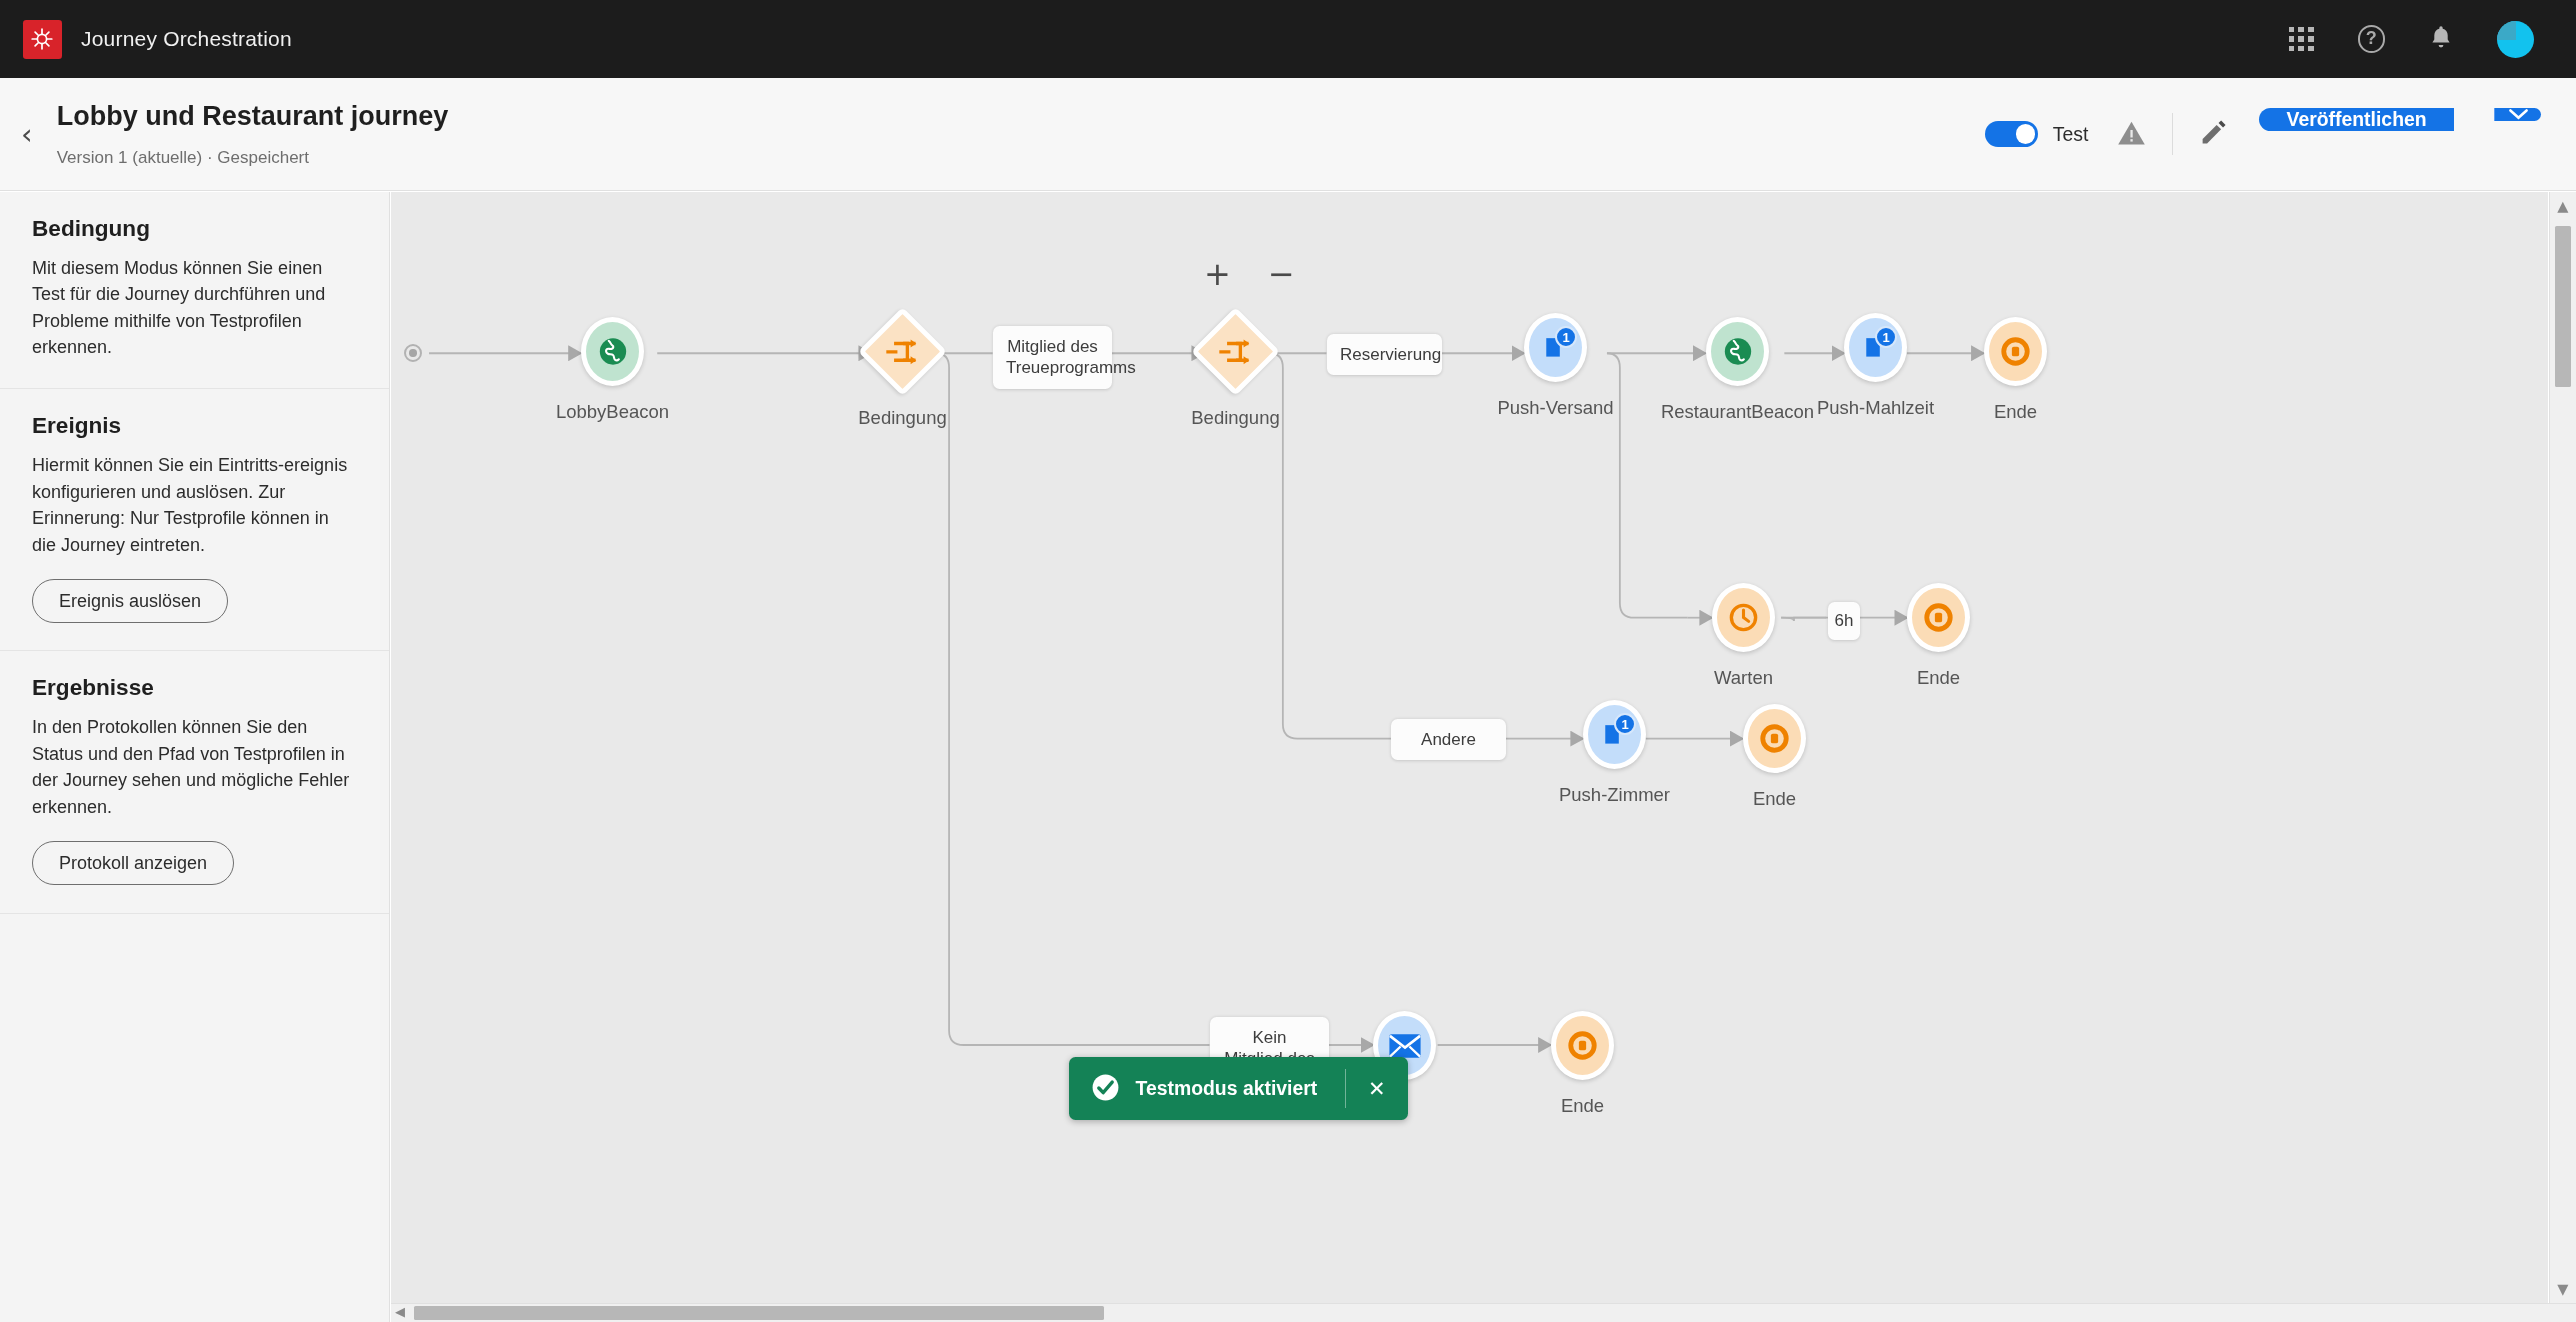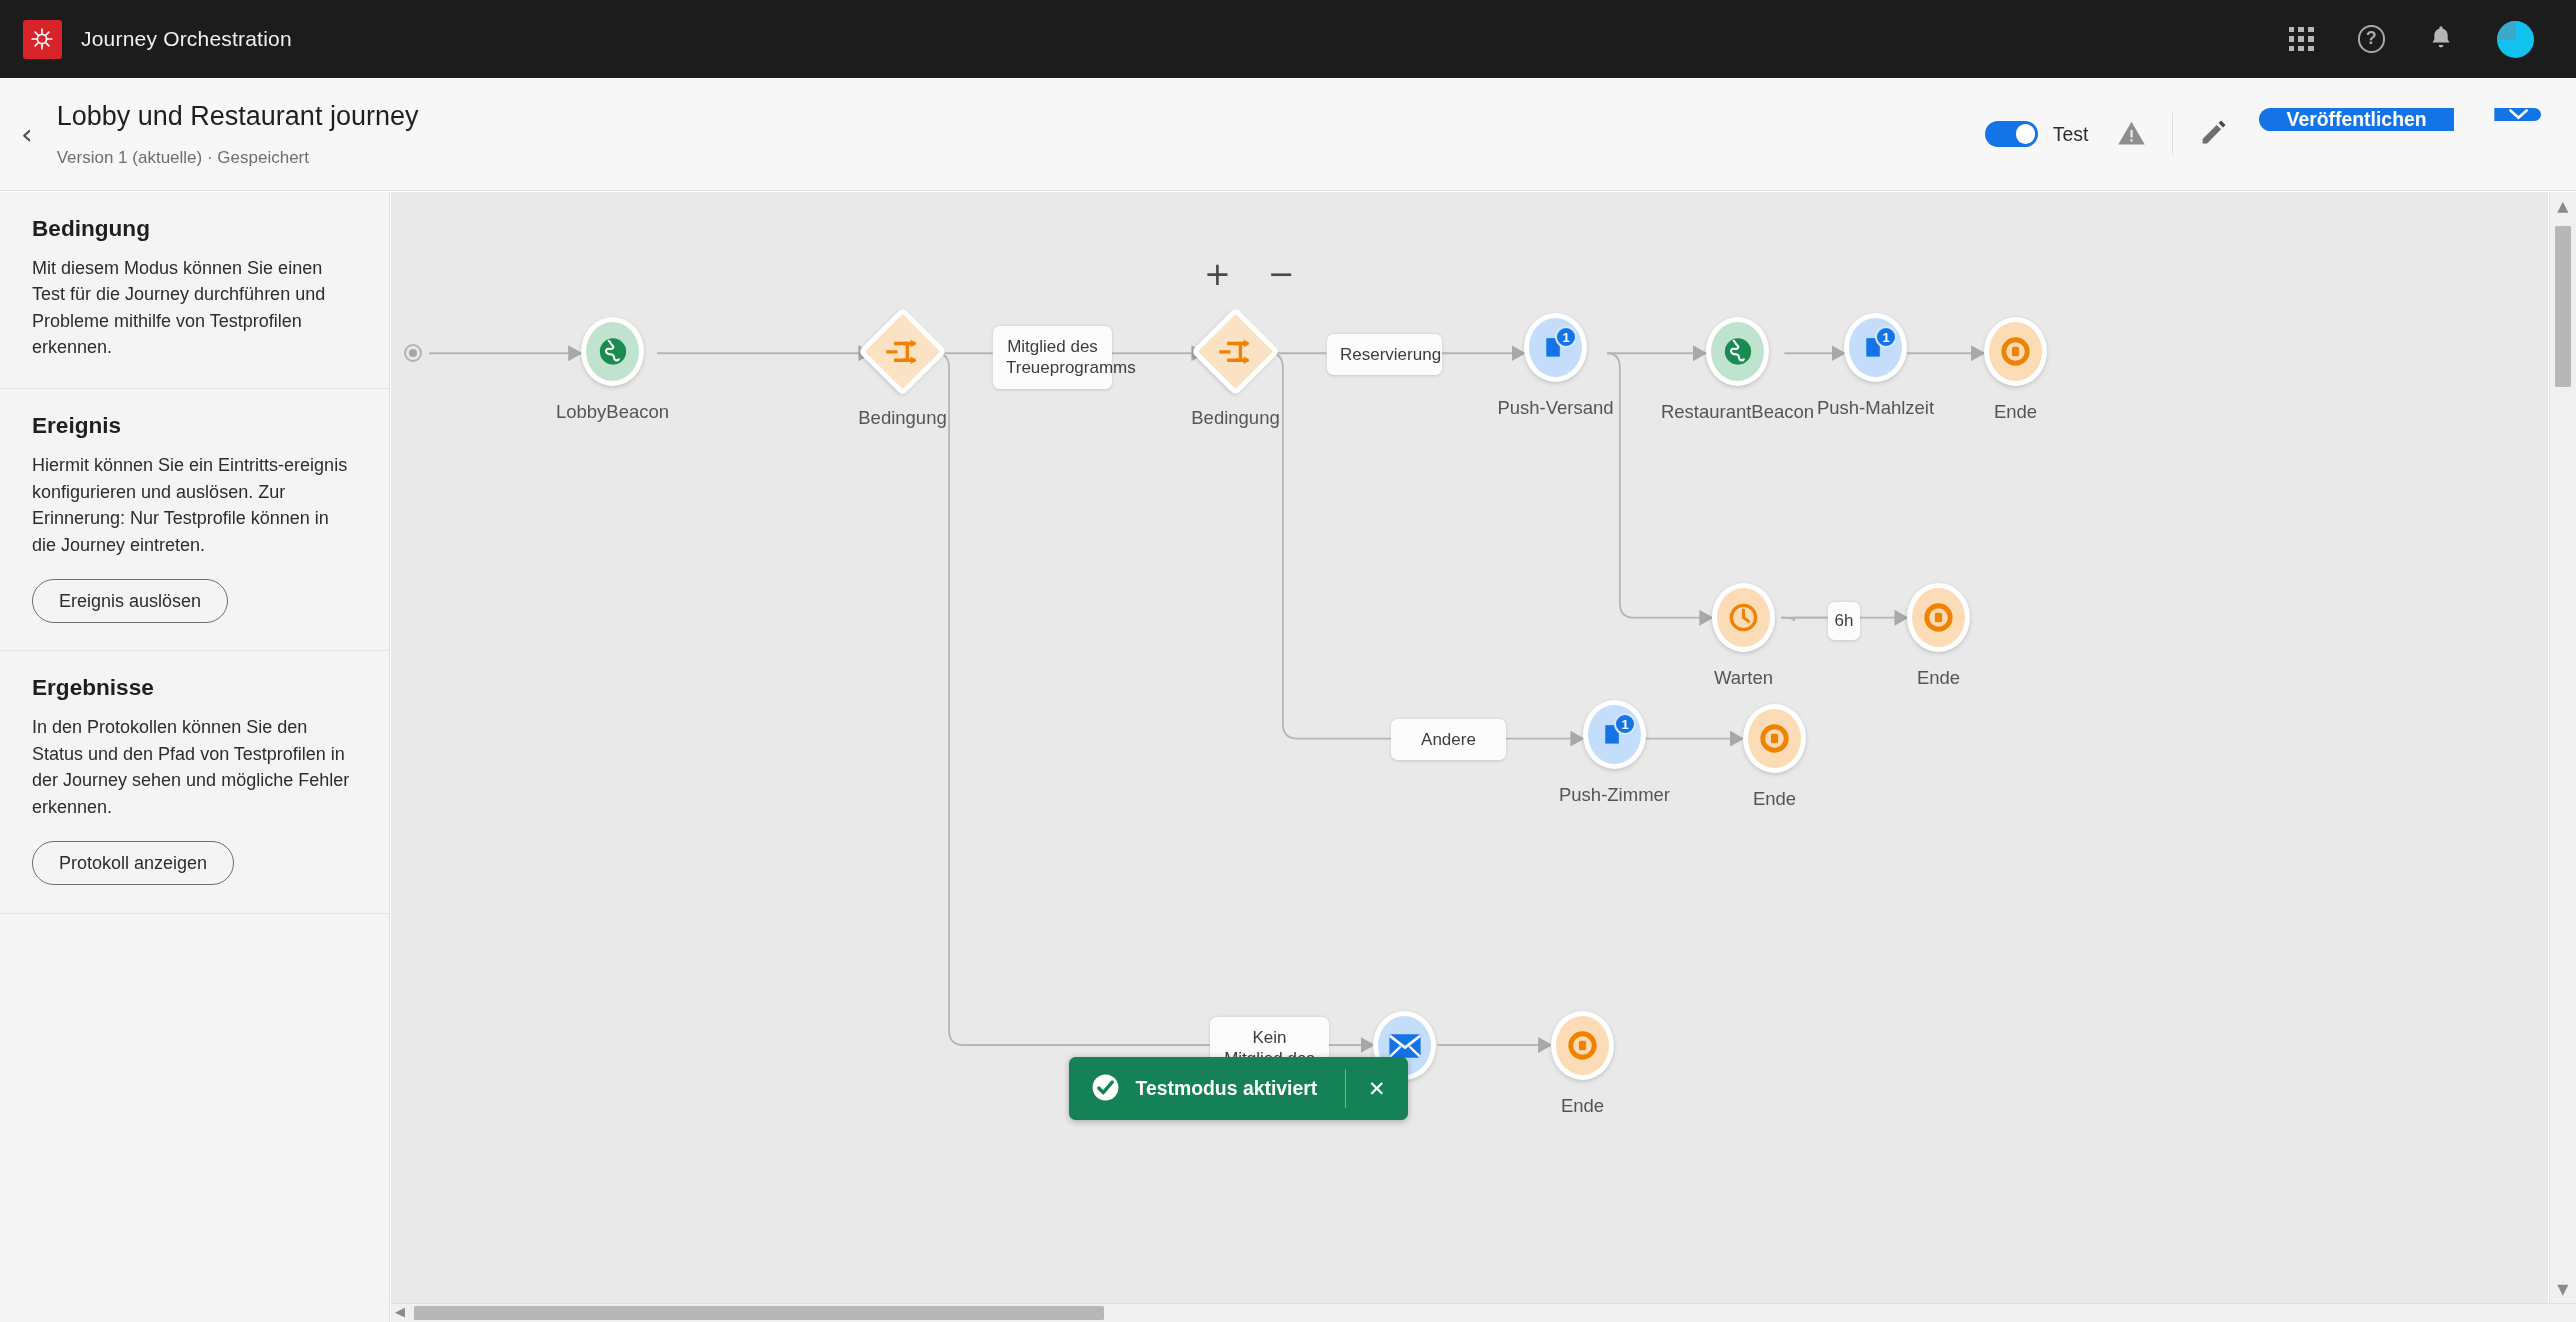--- a/index.html
+++ b/index.html
@@ -52,21 +52,21 @@
     position: absolute; left: 0; top: 78px; width: 2576px; height: 113px;
     background: #f7f7f7; border-bottom: 0.8px solid #e0e0e0;
     display: flex; align-items: center;
   }
   .back-chevron {
     margin-left: 21px; width: 26px; color: #4c4c4c;
     font-size: 29px; line-height: 1; cursor: pointer;
     font-family: "DejaVu Sans", sans-serif;
   }
   .title-block { margin-left: 9.7px; }
-  .journey-title { font-size: 27px; font-weight: normal; color: #1f1f1f; }
+  .journey-title { font-size: 27px; font-weight: bold; color: #1f1f1f; }
   .journey-sub { font-size: 17px; color: #6e6e6e; margin-top: 16px; }
   .subheader-right {
     margin-left: auto; display: flex; align-items: center; margin-right: 35px;
   }
   .toggle {
     width: 53px; height: 26px; border-radius: 13px; background: #1473e6;
     position: relative; cursor: pointer;
   }
   .toggle::after {
     content:''; position:absolute; right:3.2px; top:3.2px;

